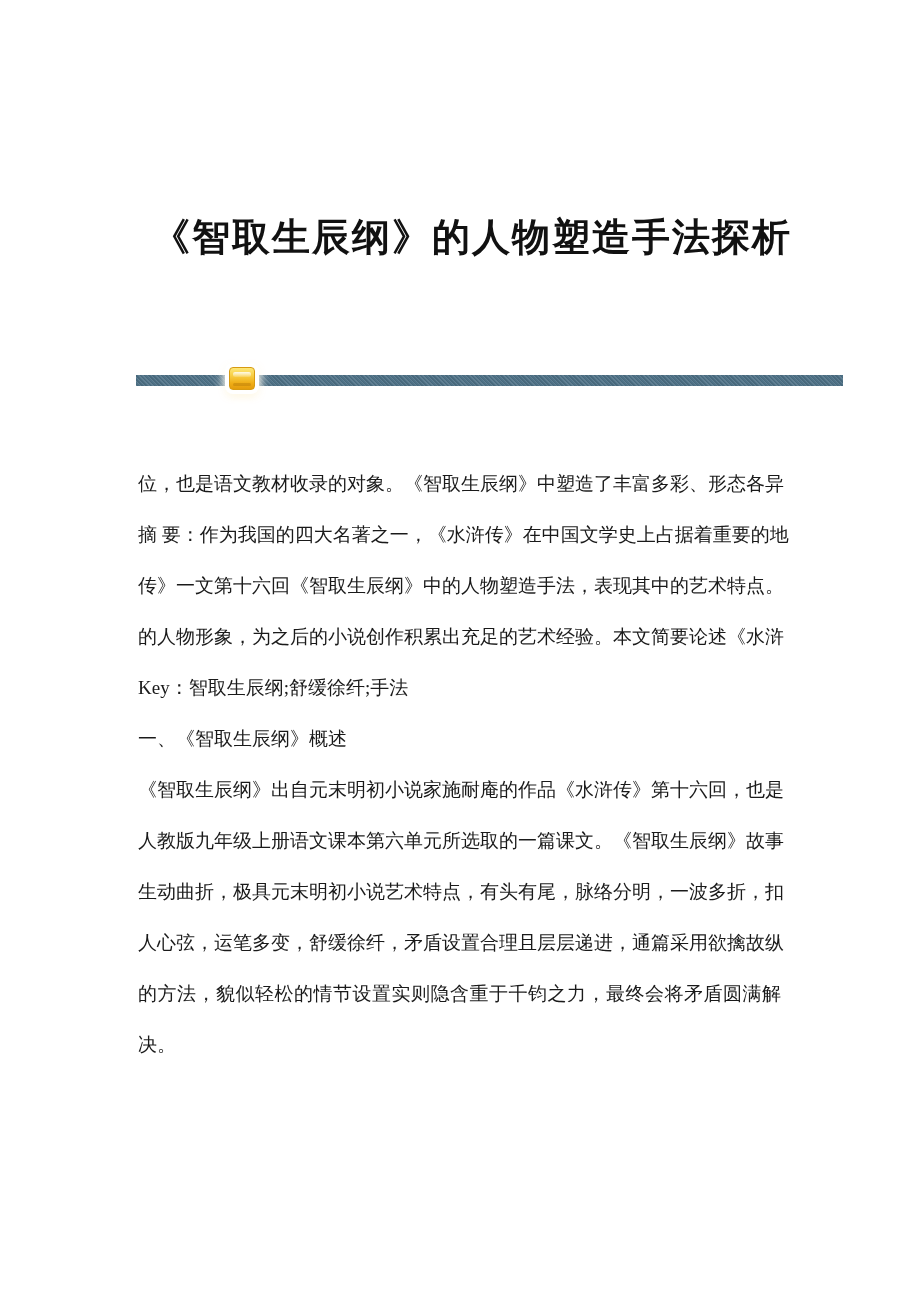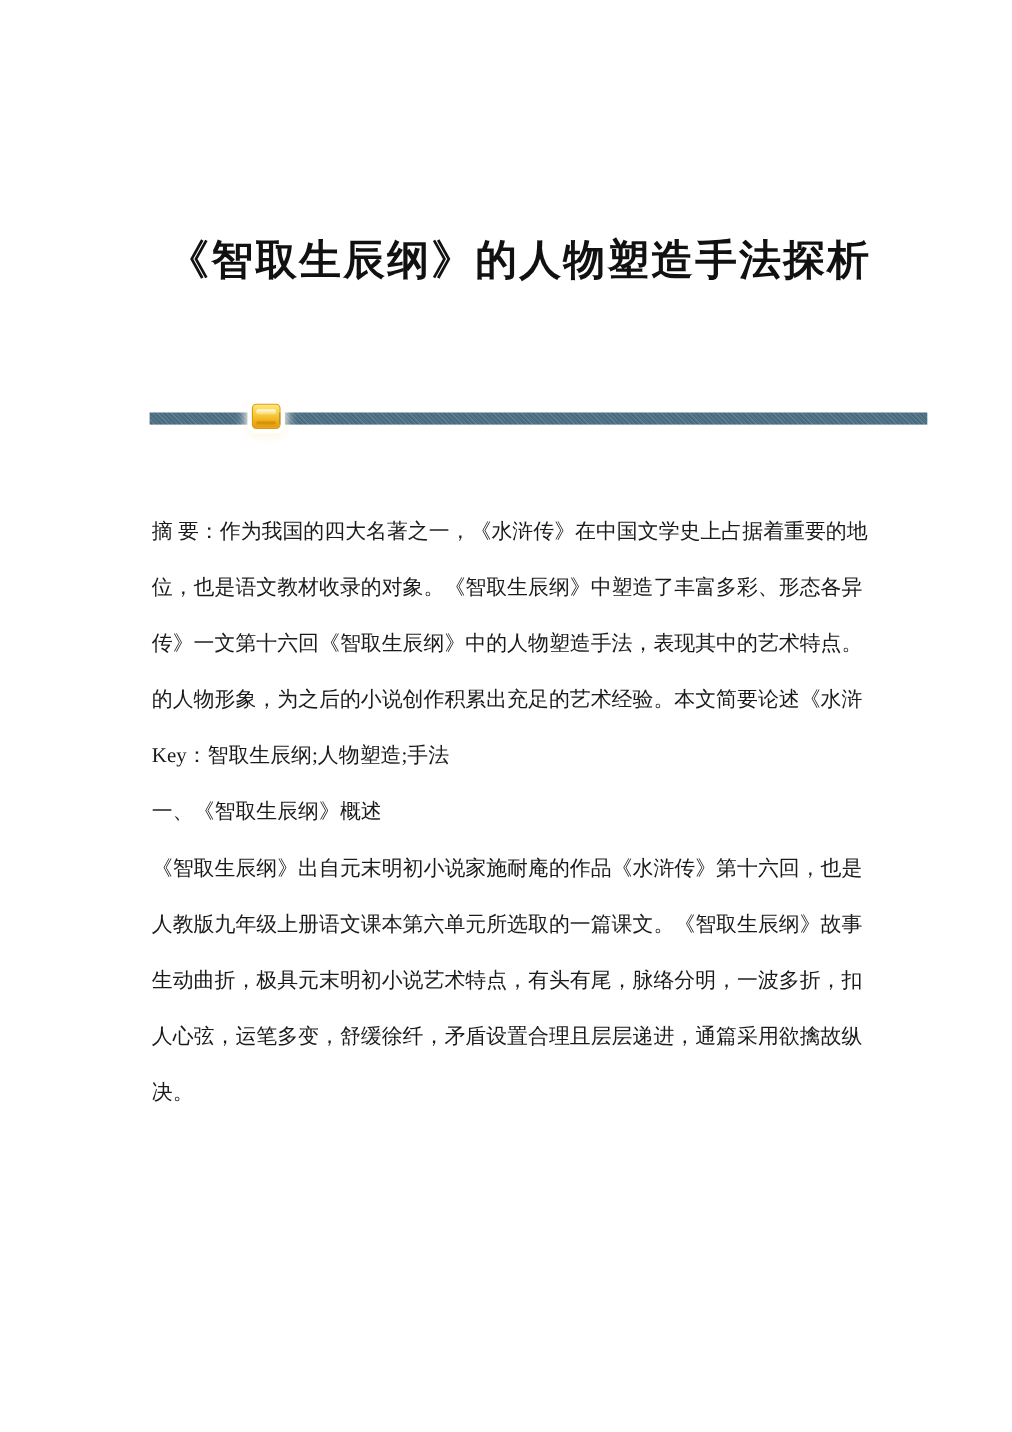--- a/index.html
+++ b/index.html
@@ -102,31 +102,32 @@
 <div class="page" style="background: rgb(255, 255, 255); color: rgb(26, 26, 26);">
 
   <h1 class="title">《智取生辰纲》的人物塑造手法探析</h1>
 
   <div class="divider-bar" style="background-color: rgb(78, 113, 134);"></div>
 
   <div class="divider-icon"></div>
 
   <div class="content">
 
+    <div class="line fill">位，也是语文教材收录的对象。《智取生辰纲》中塑造了丰富多彩、形态各异</div>
     <div class="line fill">摘 要：作为我国的四大名著之一，《水浒传》在中国文学史上占据着重要的地</div>
-    <div class="line fill">位，也是语文教材收录的对象。《智取生辰纲》中塑造了丰富多彩、形态各异</div>
     <div class="line fill">传》一文第十六回《智取生辰纲》中的人物塑造手法，表现其中的艺术特点。</div>
     <div class="line fill">的人物形象，为之后的小说创作积累出充足的艺术经验。本文简要论述《水浒</div>
 
-    <div class="line">Key：智取生辰纲;人物塑造;手法</div>
+    <div class="line">Key：智取生辰纲;舒缓徐纤;手法</div>
 
     <div class="line">一、《智取生辰纲》概述</div>
 
     <div class="line fill">《智取生辰纲》出自元末明初小说家施耐庵的作品《水浒传》第十六回，也是</div>
     <div class="line fill">人教版九年级上册语文课本第六单元所选取的一篇课文。《智取生辰纲》故事</div>
     <div class="line fill">生动曲折，极具元末明初小说艺术特点，有头有尾，脉络分明，一波多折，扣</div>
     <div class="line fill">人心弦，运笔多变，舒缓徐纤，矛盾设置合理且层层递进，通篇采用欲擒故纵</div>
+    <div class="line fill">的方法，貌似轻松的情节设置实则隐含重于千钧之力，最终会将矛盾圆满解</div>
     <div class="line">决。</div>
 
 
 
   </div>
 </div>
 
 </body></html>

